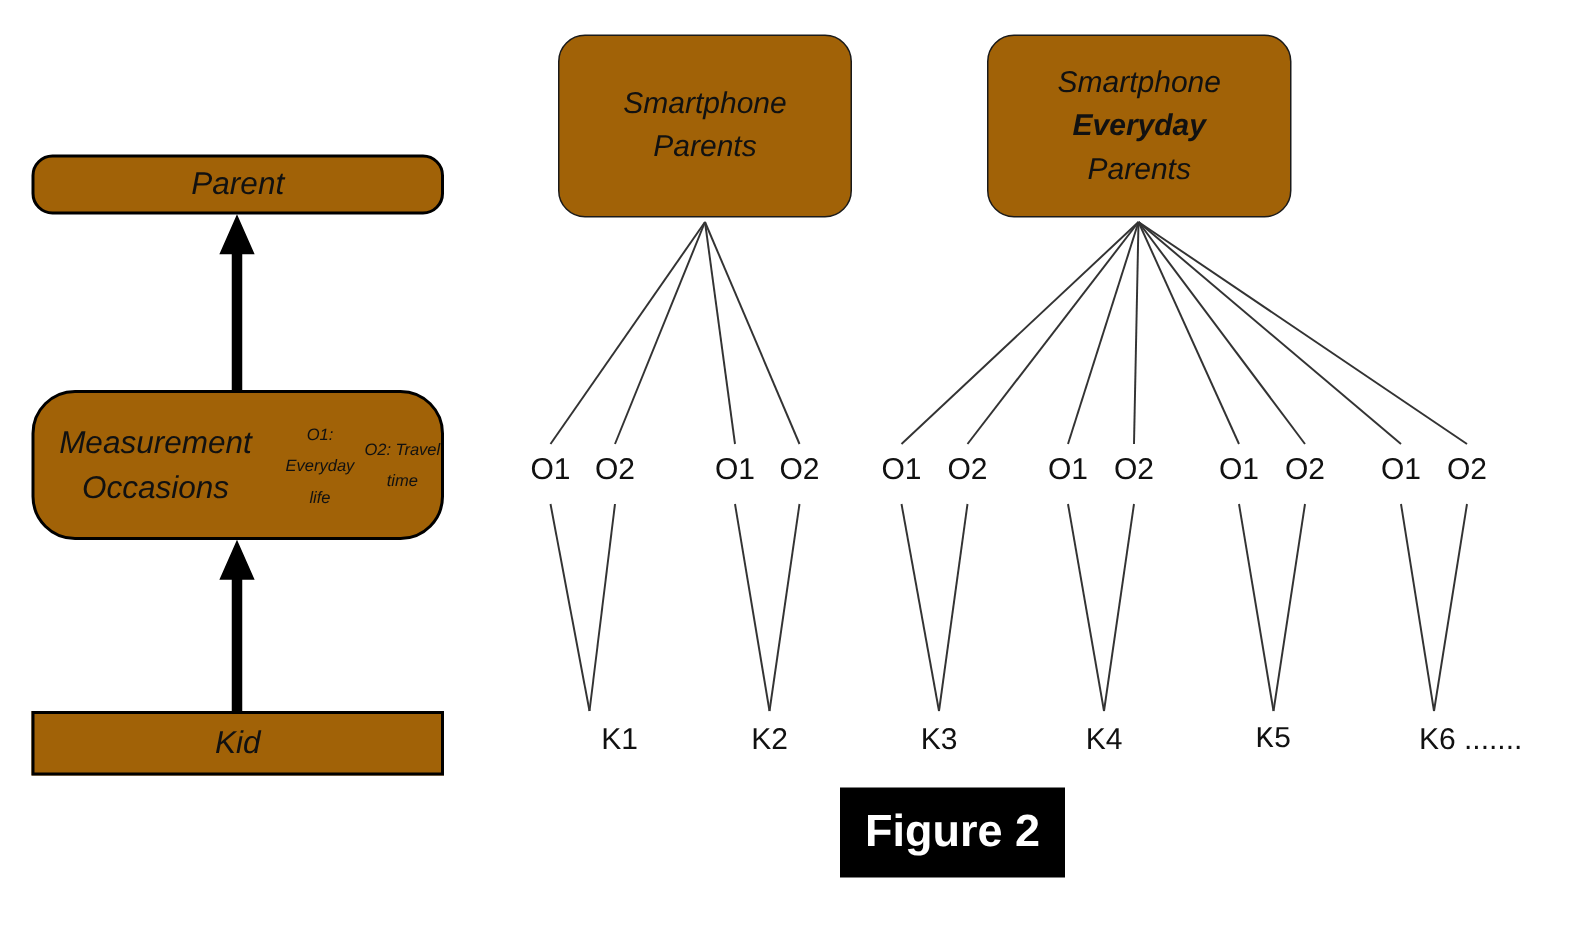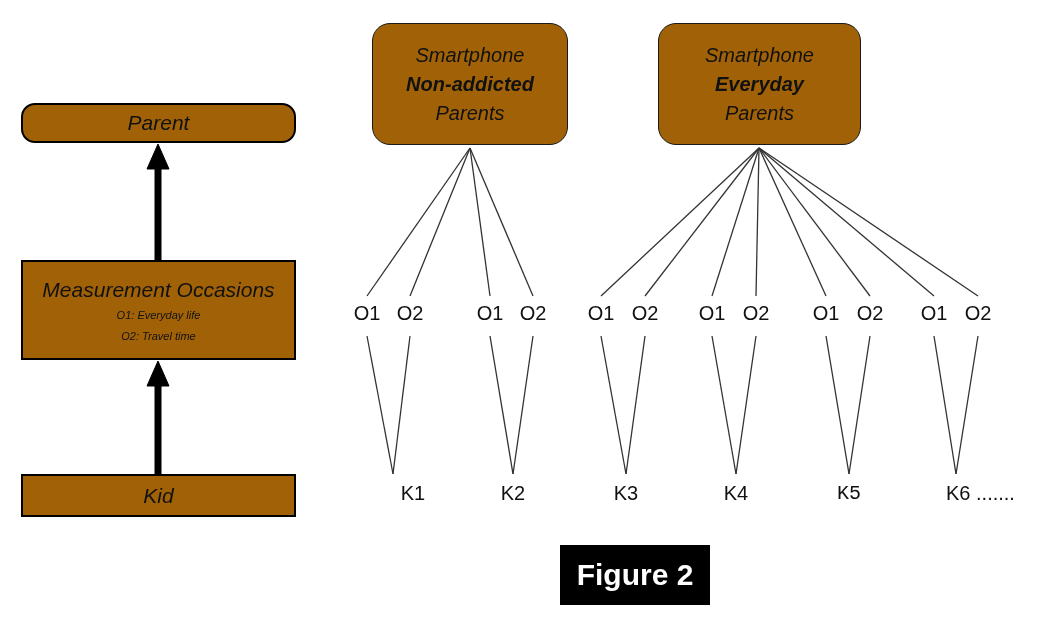--- a/index.html
+++ b/index.html
@@ -27,42 +27,42 @@
   .box.rounded {
     border: 1.6px solid #1a1a1a;
     border-radius: 18px;
     flex-direction: column;
     line-height: 29px;
     font-size: 20px;
   }
   .box.rounded .bold { font-weight: bold; }
   .plain-label { font-size: 21px; }
   .measure {
-    flex-direction: column;
+    flex-direction: row;
     padding-top: 2px;
+    border-radius: 29px;
   }
   .measure .m-title { font-size: 21px; line-height: 30px; }
   .measure .m-sub { font-size: 11px; line-height: 21px; }
   .lbl {
     position: absolute;
     font-size: 20px;
     text-align: center;
     white-space: nowrap;
   }
   .lbl.left-align { text-align: left; }
   .caption {
     position: absolute;
     background: #000000;
     color: #ffffff;
     font-size: 30px;
     font-weight: bold;
     display: flex;
     align-items: center;
     justify-content: center;
-    margin-top: 20px;
   }
 </style>
 </head>
 <body>
 
 <div class="canvas">
 
   <svg class="wires" width="1054" height="620" viewBox="0 0 1054 620">
 
     <g stroke="#333333" stroke-width="1.3">
@@ -117,21 +117,20 @@
     <div class="m-sub">O1: Everyday life</div>
     <div class="m-sub">O2: Travel time</div>
   </div>
 
   <div class="box plain-label" style="left:21px; top:474px; width:275px; height:43px;">
     <span>Kid</span>
   </div>
 
   <div class="box rounded" style="left:372px; top:23px; width:196px; height:122px;">
     <div>Smartphone</div>
-    <div class="bold">Non-addicted</div>
     <div>Parents</div>
   </div>
 
   <div class="box rounded" style="left:658px; top:23px; width:203px; height:122px;">
     <div>Smartphone</div>
     <div class="bold">Everyday</div>
     <div>Parents</div>
   </div>
 
   <div class="lbl" style="left:345px; top:302px; width:44px;">O1</div>

